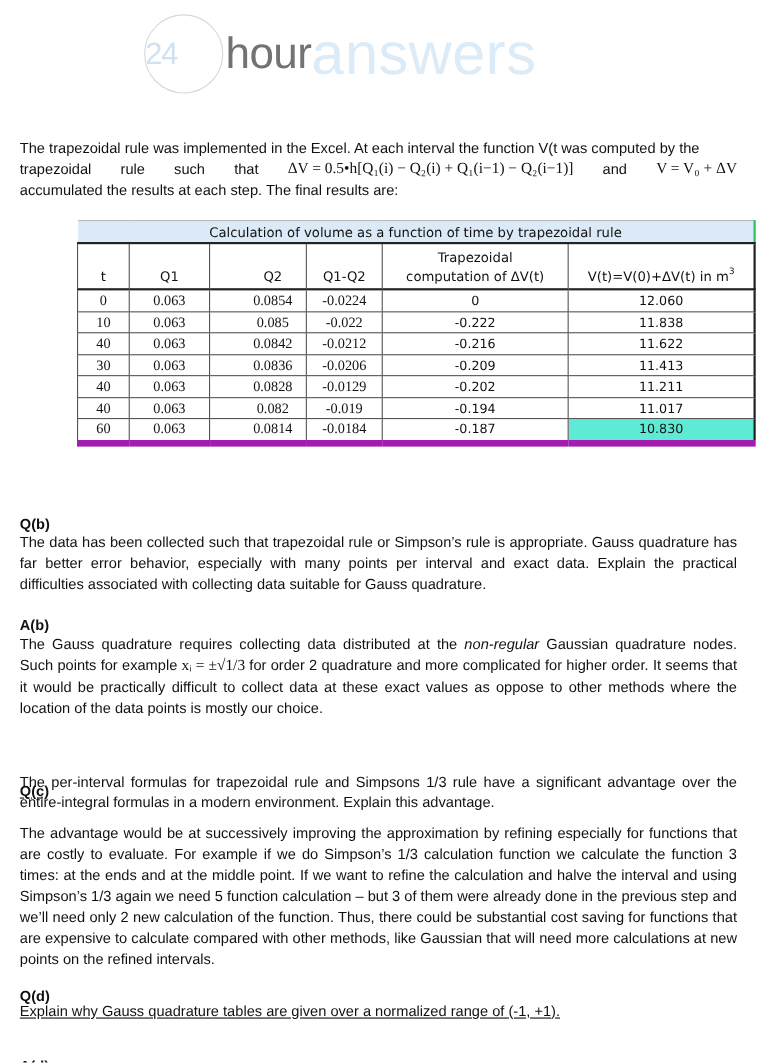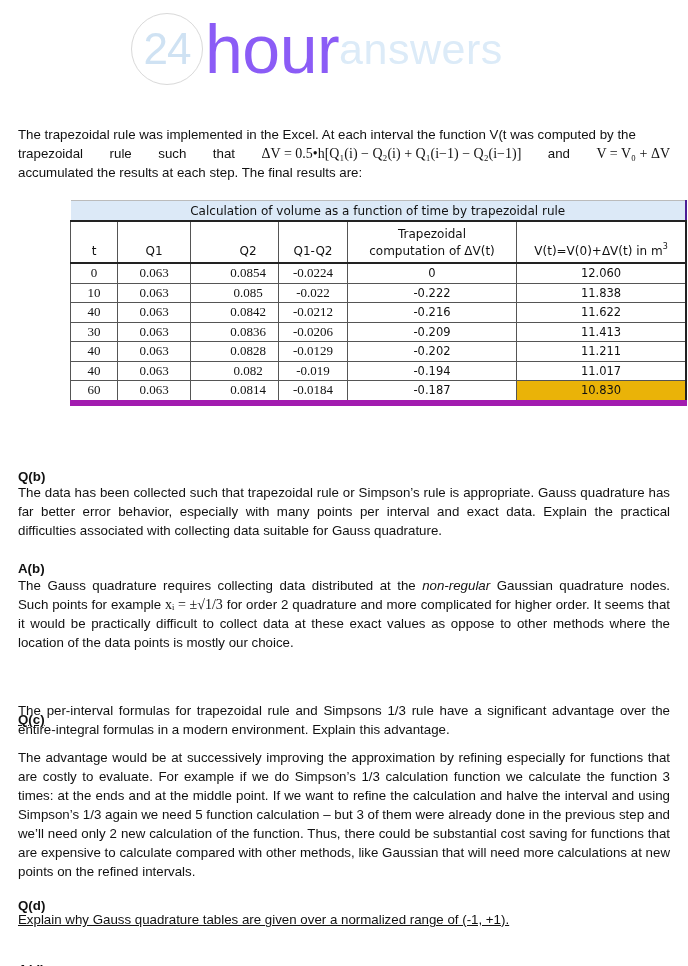--- a/index.html
+++ b/index.html
@@ -1,24 +1,24 @@
 <!DOCTYPE html>
 <html><head>
   <meta charset="utf-8">
   <style>
     html, body { margin: 0; padding: 0; background: #ffffff; }
     body { width: 688px; height: 966px; position: relative; overflow: hidden;
            font-family: "Liberation Sans", sans-serif; color: #111; }
 
     .logo { position: absolute; left: 131px; top: 14px; height: 70px; display: flex; align-items: center; }
     .logo-circle { width: 72px; height: 72px; border: 1.5px solid #d9d9d9; border-radius: 50%;
-                   display: flex; align-items: center; justify-content: center; box-sizing: border-box;
-                   font-size: 44px; color: #cfe2f3; letter-spacing: -1px; }
-    .logo-hour { font-size: 68px; color: #8b5cf6; margin-left: 2px; letter-spacing: -0.5px; }
-    .logo-answers { font-size: 43px; color: #dcebf8; letter-spacing: 0.5px; }
+                   display: flex; align-items: center; box-sizing: border-box;
+                   font-size: 28px; color: #cfe2f3; letter-spacing: -1px; }
+    .logo-hour { font-size: 40px; color: #737373; margin-left: 2px; letter-spacing: -0.5px; }
+    .logo-answers { font-size: 54px; color: #dcebf8; letter-spacing: 0.5px; }
 
     .para { position: absolute; left: 18px; width: 652px; font-size: 13.3px; line-height: 19px;
             text-align: justify; }
     .para.left { text-align: left; text-decoration: underline; }
     .heading { position: absolute; left: 18px; font-size: 13.3px; font-weight: bold; margin-top: 20px; }
 
     .math { font-family: Liberation Serif, serif; font-size: 14px; }
 
     .intro-line2 { display: flex; justify-content: space-between; white-space: nowrap; }
 
@@ -32,22 +32,22 @@
                          padding-bottom: 2px; line-height: 17px; }
     table.calc .serif { font-family: "Liberation Serif", serif; font-size: 13px; }
     table.calc .sans { font-family: "DejaVu Sans", sans-serif; font-size: 11.5px; }
     table.calc tr.last td { border-bottom: 6px solid #a21caf; }
     table.calc td.c-t { width: 38px; }
     table.calc td.c-q1 { width: 64px; }
     table.calc td.c-q2 { width: 52px; padding-left: 31px; }
     table.calc td.c-d { width: 60px; }
     table.calc td.c-tz { width: 160px; }
     table.calc td.c-v { width: 160px; border-right: 2px solid #222; }
-    table.calc .title-row td { border-right: 2px solid #4c1d95; border-top: 1px solid #bbb; }
-    td.highlight { background: #eab308; }
+    table.calc .title-row td { border-right: 2px solid #22c55e; border-top: 1px solid #bbb; }
+    td.highlight { background: #5eead4; }
     sup { font-size: 8px; vertical-align: 6px; }
   </style>
 </head>
 <body>
 
 <div class="logo">
   <div class="logo-circle">
     <span>24</span>
   </div>
   <span class="logo-hour">hour</span>

